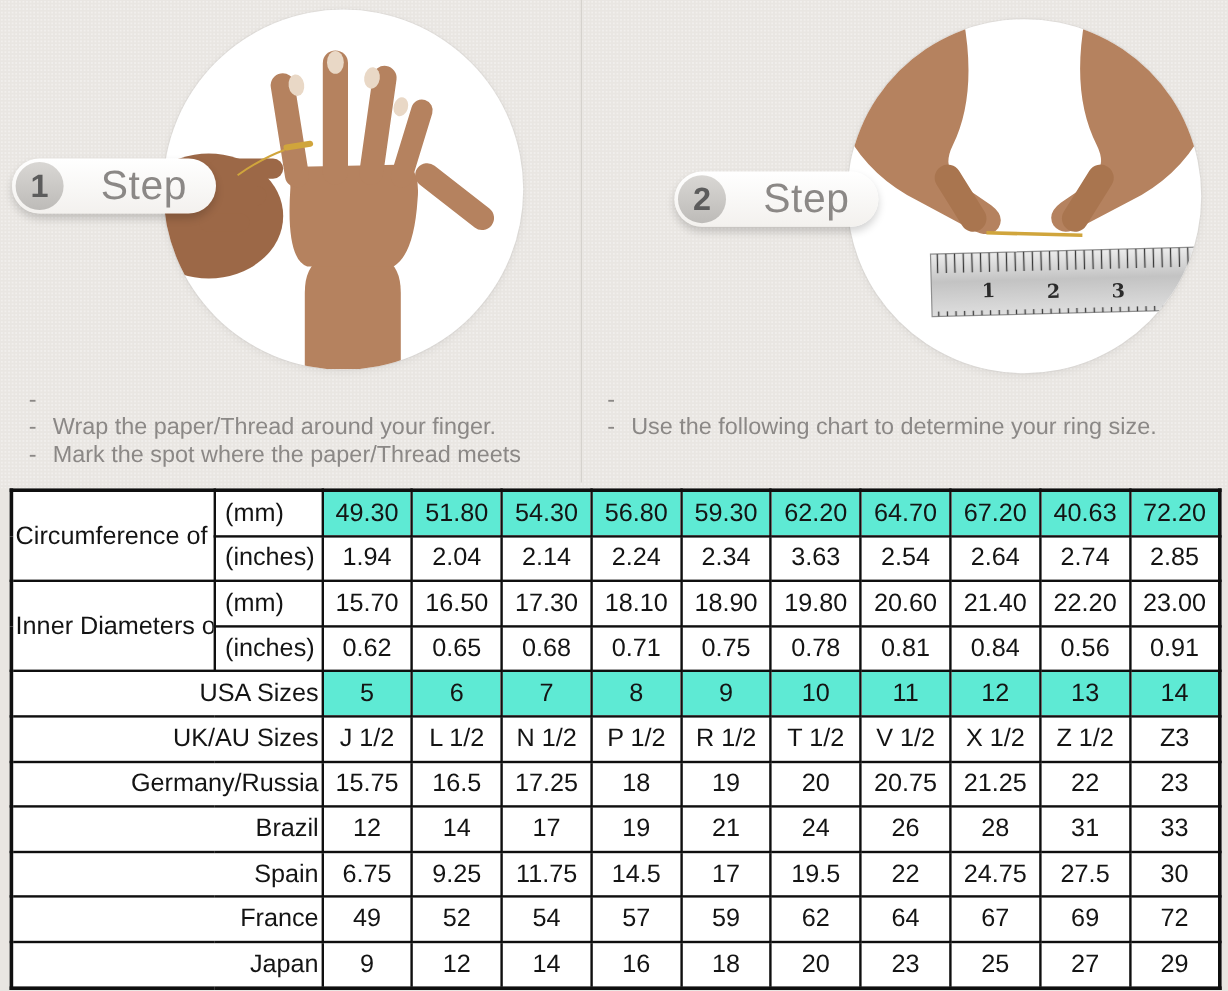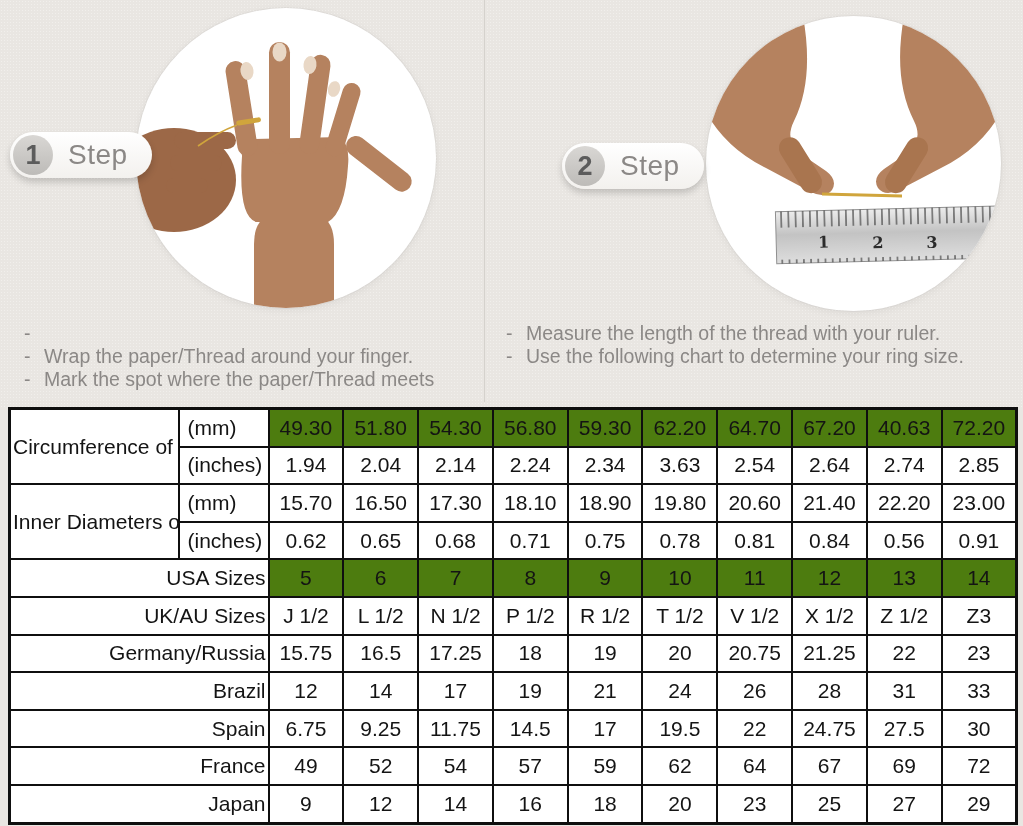--- a/index.html
+++ b/index.html
@@ -21,37 +21,37 @@
   .circle-2{left:706px;top:16px;width:295px;height:295px;}
   .badge{position:absolute;height:46px;display:flex;align-items:center;
     background:linear-gradient(#ffffff,#f3f1ee);border-radius:26px;
     padding:0 24px 0 3px;box-shadow:0 4px 7px rgba(0,0,0,.18);z-index:5;}
   .badge-1{left:10px;top:132px;}
   .badge-2{left:562px;top:143px;}
   .badge-num{width:40px;height:40px;border-radius:50%;
     background:linear-gradient(#d9d7d4,#bdbbb8);
     color:#5c5c5c;font-size:27px;font-weight:bold;
     display:flex;align-items:center;justify-content:center;}
-  .badge-label{margin-left:15px;color:#8b8886;font-size:28px;letter-spacing:.5px;}
+  .badge-label{margin-left:31px;color:#8b8886;font-size:34px;letter-spacing:.5px;}
   .instructions{position:absolute;list-style:none;margin:0;padding:0;}
   .instructions-1{left:24px;top:322px;width:460px;}
   .instructions-2{left:506px;top:322px;width:510px;}
   .instructions li{display:flex;color:#8b8886;font-size:19.5px;line-height:23px;}
   .instructions .dash{width:20px;flex:0 0 20px;}
   
   .size-table{position:absolute;left:8px;top:407px;width:1007px;
     border-collapse:collapse;table-layout:fixed;background:#fff;
     border:3px solid #0f0f0f;}
   .size-table td{border:2px solid #0f0f0f;height:35.6px;
     font-size:21px;color:#141414;text-align:center;vertical-align:middle;
     padding:0 2px;overflow:hidden;white-space:nowrap;background:#fff;}
   .size-table td.lbl{ text-align:center;}
   .size-table td.left{text-align:right;padding-left:10px;}
   .size-table td.sub{text-align:left;padding-left:8px;border-radius:11px;}
-  .size-table td.shaded{background:#4d7c0f;}
+  .size-table td.shaded{background:#5eead4;}
 </style>
 </head>
 <body>
 
 <div class="stage">
 
   <div class="top">
     <div class="divider"></div>
 
     <div class="photo-circle circle-1">
@@ -142,21 +142,20 @@
           <span>Wrap the paper/Thread around your finger.</span>
         </li>
         <li>
           <span class="dash">-</span>
           <span>Mark the spot where the paper/Thread meets</span>
         </li>
       </ul>
     <ul class="instructions instructions-2">
         <li>
           <span class="dash">-</span>
-          <span>Measure the length of the thread with your ruler.</span>
         </li>
         <li>
           <span class="dash">-</span>
           <span>Use the following chart to determine your ring size.</span>
         </li>
       </ul>
   </div>
 
   <table class="size-table">
     <colgroup>

